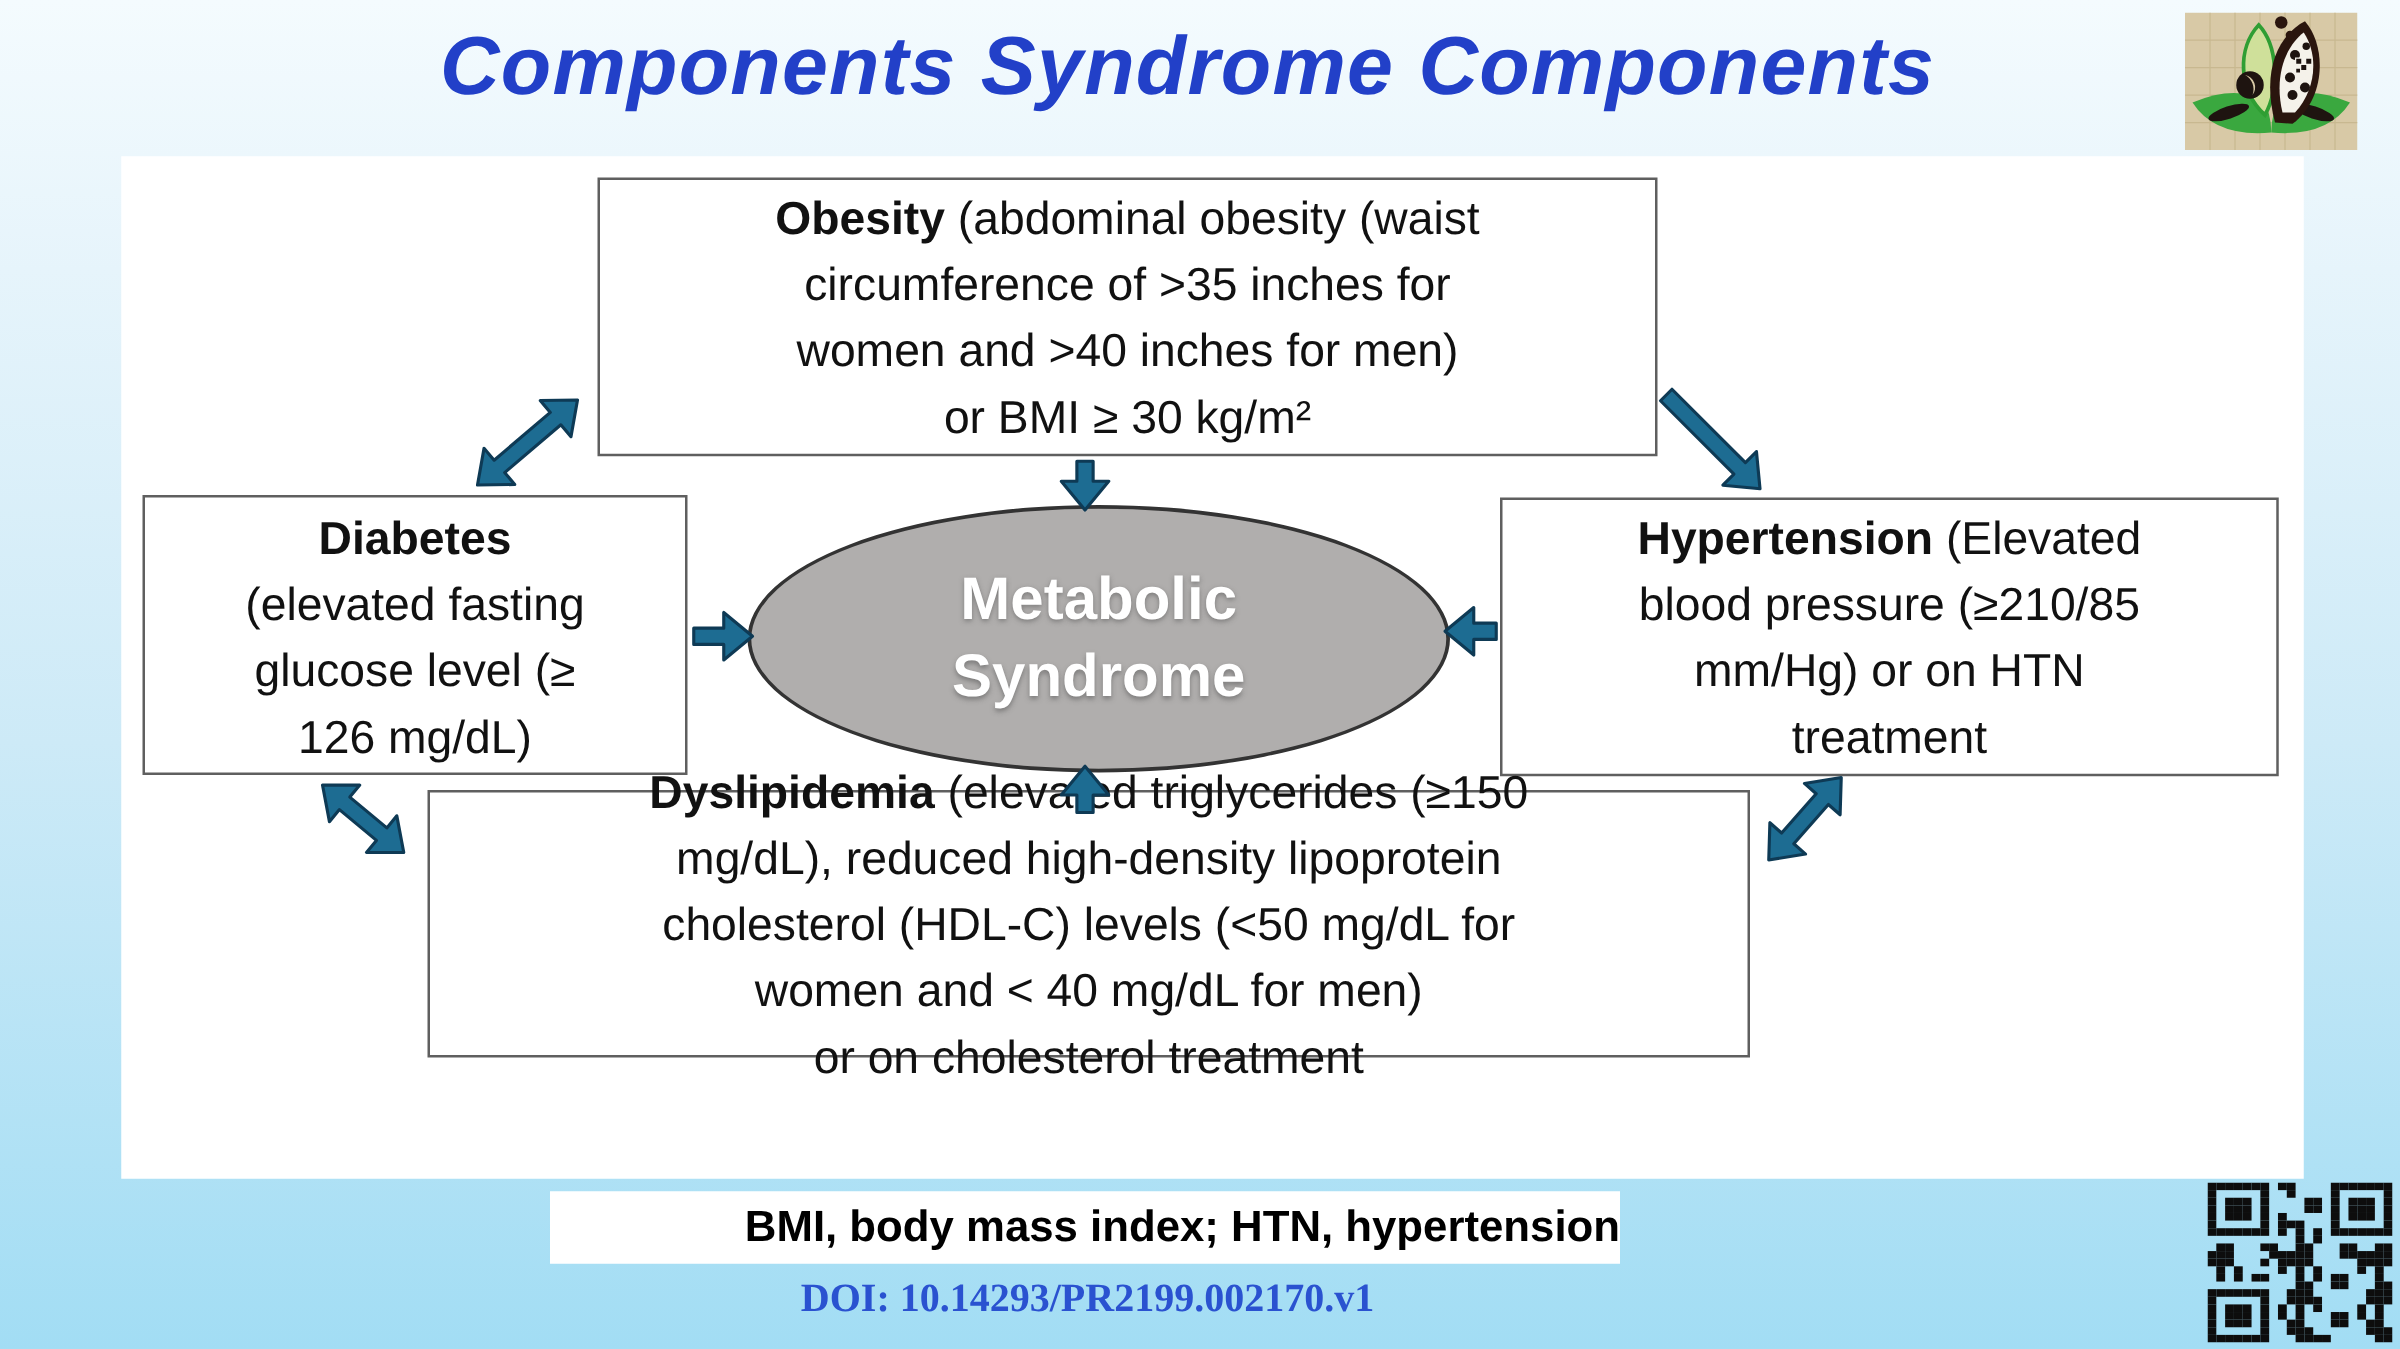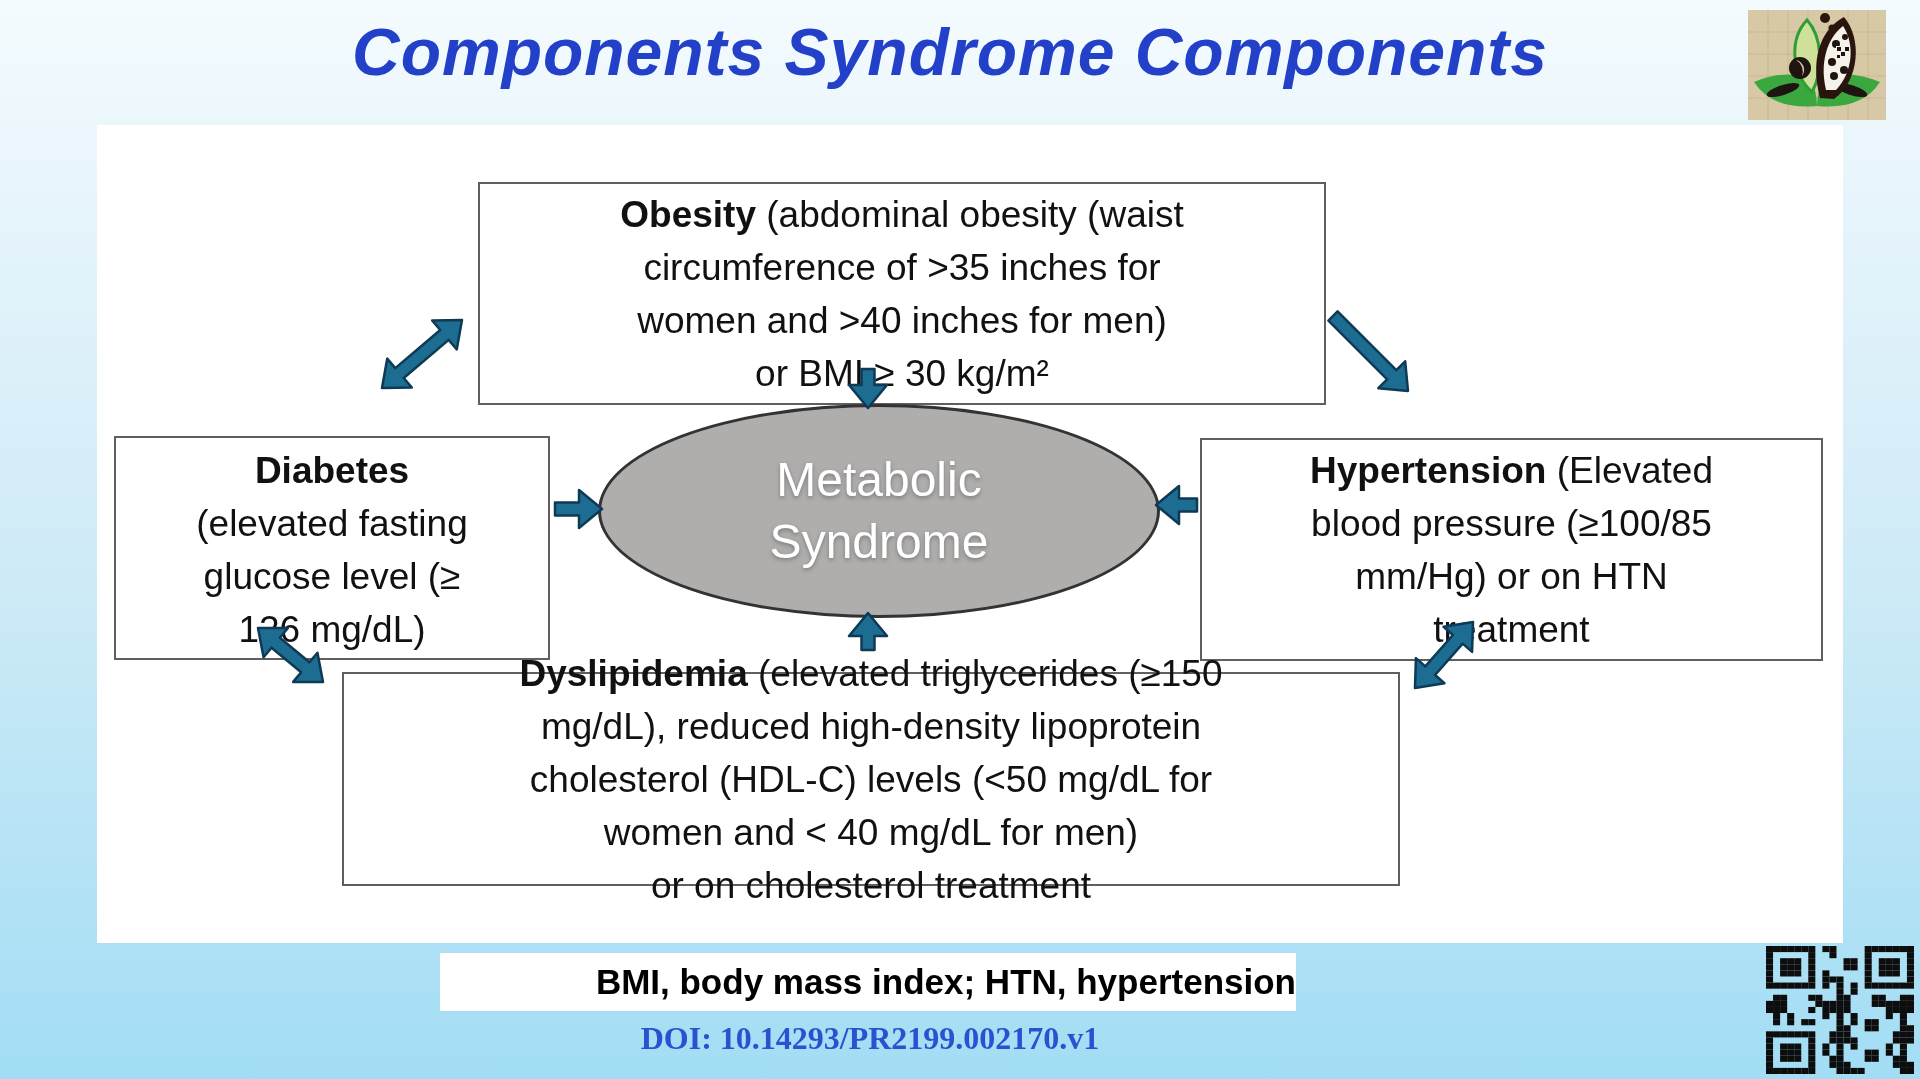--- a/index.html
+++ b/index.html
@@ -5,31 +5,31 @@
   html,body{margin:0;padding:0;background:#9fdcf4;}
   .slide{position:relative;width:1920px;height:1079px;overflow:hidden;
          font-family:"Liberation Sans",sans-serif;
          background:linear-gradient(180deg,#f4fbfe 0%,#e6f4fb 20%,#cdeaf7 55%,#a2ddf4 100%);}
   .title{position:absolute;left:0;top:14px;width:1900px;text-align:center;
          font-size:66px;font-weight:bold;font-style:italic;color:#2240c8;letter-spacing:1px;}
   .panel{position:absolute;left:97px;top:125px;width:1746px;height:818px;background:#ffffff;}
   .box{position:absolute;background:#ffffff;border:2px solid #5f5f5f;color:#111;
        font-size:37px;line-height:53px;text-align:center;
        display:flex;align-items:center;justify-content:center;
-       padding:2px 8px;box-sizing:border-box;margin-top:40px;}
+       padding:2px 8px;box-sizing:border-box;}
   .obesity{left:478px;top:142px;width:848px;height:223px;}
   .diabetes{left:114px;top:396px;width:436px;height:224px;align-items:flex-end;}
   .hypertension{left:1200px;top:398px;width:623px;height:223px;}
   .dyslipidemia{left:342px;top:632px;width:1058px;height:214px;}
   .pre{white-space:pre-line;}
   .bt{width:100%;}
   .ellipse{position:absolute;left:598px;top:404px;width:556px;height:208px;
            background:#b0aead;border:3px solid #333;border-radius:50%;
            display:flex;align-items:center;justify-content:center;
-           color:#fff;font-weight:normal;font-size:48px;line-height:62px;text-align:center;
+           color:#fff;font-weight:bold;font-size:48px;line-height:62px;text-align:center;
            text-shadow:0 2px 4px rgba(80,80,80,.55);}
   .arrows{position:absolute;left:0;top:0;width:1920px;height:1079px;pointer-events:none;}
   .footbar{position:absolute;left:440px;top:953px;width:856px;height:58px;background:#ffffff;
            display:flex;align-items:center;justify-content:flex-end;
            font-weight:bold;font-size:35px;color:#000;}
   .doi{position:absolute;left:340px;top:1020px;width:1060px;text-align:center;
        font-weight:bold;font-size:32px;color:#2a52d0;font-family:Liberation Serif, serif;}
   .logo{position:absolute;left:1748px;top:10px;width:138px;height:110px;}
   .qr{position:absolute;left:1766px;top:946px;width:148px;height:128px;}
 </style>
@@ -85,21 +85,21 @@
 
   <div class="box diabetes">
     <div class="bt"><b>Diabetes</b><span class="pre">
 (elevated fasting
 glucose level (≥
 126 mg/dL)</span></div>
   </div>
 
   <div class="box hypertension">
     <div class="bt"><b>Hypertension</b><span class="pre"> (Elevated
-blood pressure (≥100/85
+blood pressure (≥210/85
 mm/Hg) or on HTN
 treatment</span></div>
   </div>
 
   <div class="box dyslipidemia">
     <div class="bt"><b>Dyslipidemia</b><span class="pre"> (elevated triglycerides (≥150
 mg/dL), reduced high-density lipoprotein
 cholesterol (HDL-C) levels (&lt;50 mg/dL for
 women and &lt; 40 mg/dL for men)
 or on cholesterol treatment</span></div>

